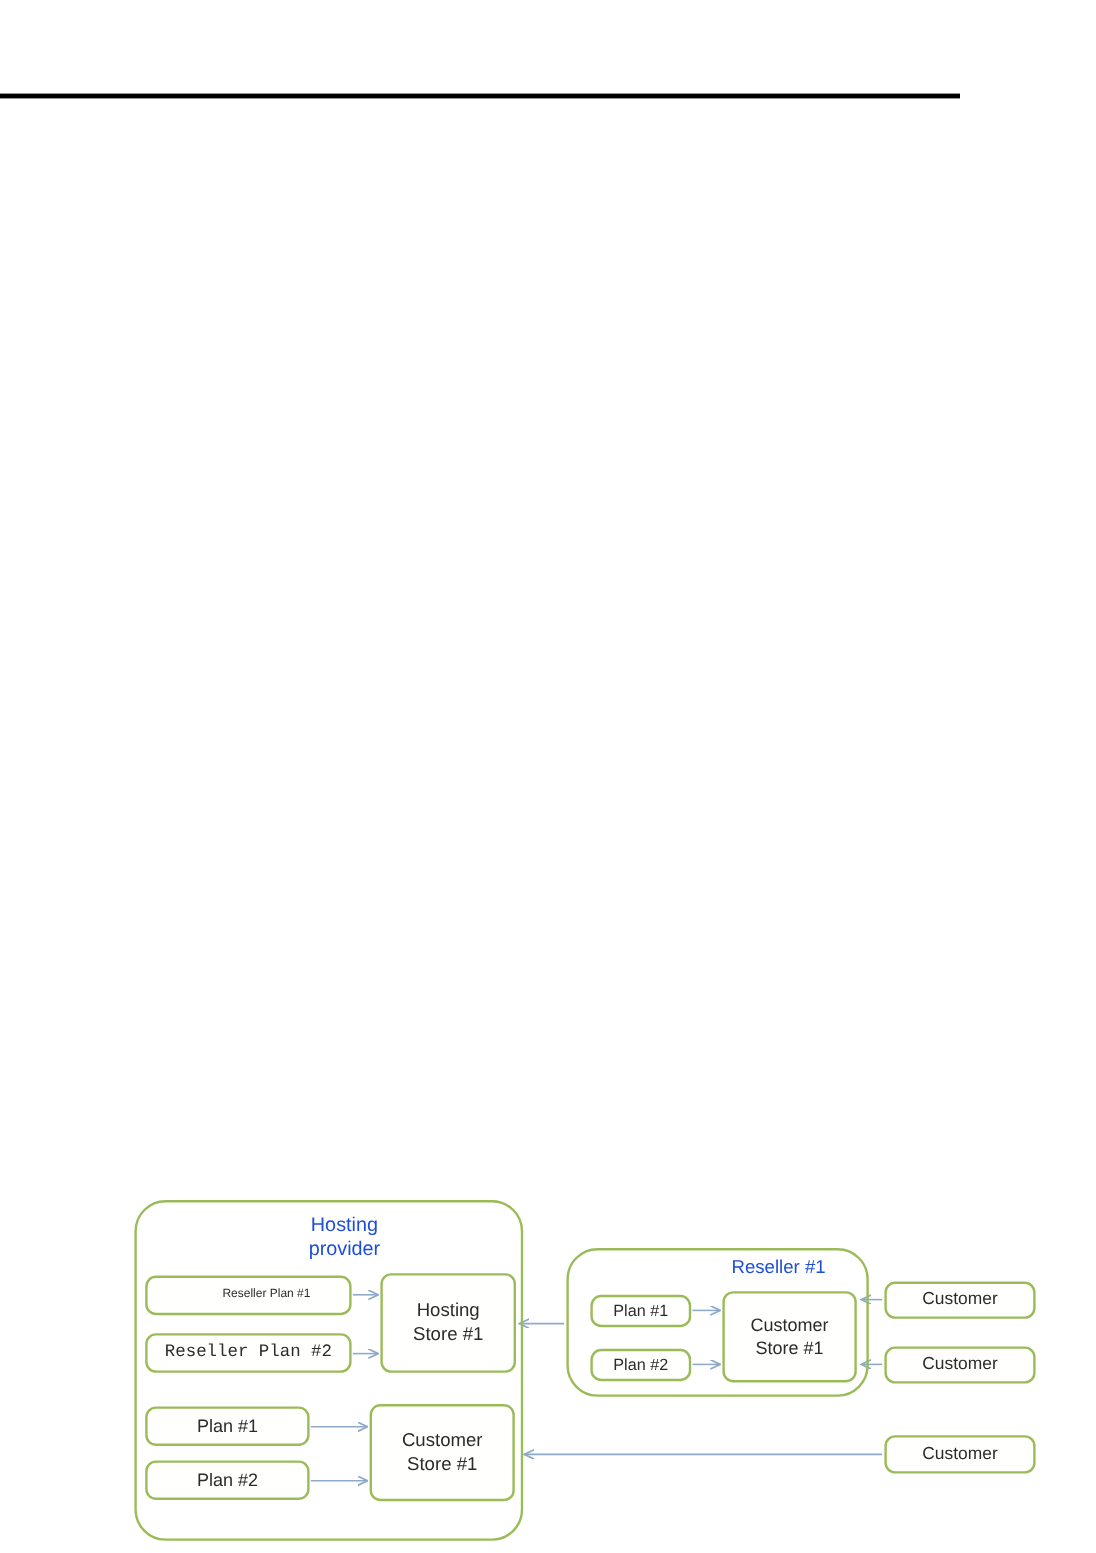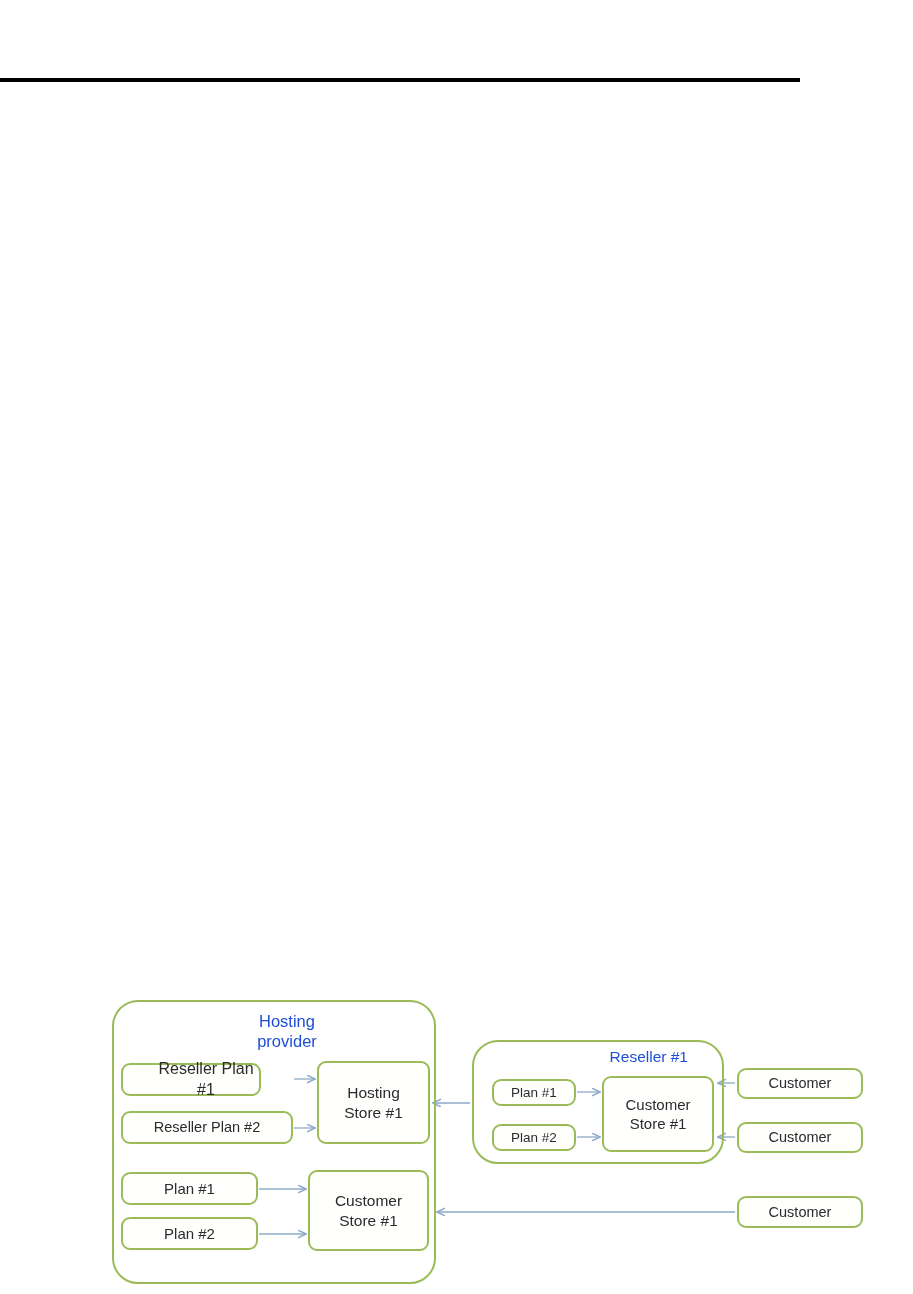--- a/index.html
+++ b/index.html
@@ -71,22 +71,22 @@
     color: #1d4ed8;
   }
 
   
   #grp-hosting       { left: 112px; top: 1000px; width: 324px; height: 284px; }
   #grp-hosting .group-title { width: 150px; margin-left: 26px; font-size: 16.5px; }
 
   #grp-reseller      { left: 472px; top: 1040px; width: 252px; height: 124px; }
   #grp-reseller .group-title { width: 180px; font-size: 15.5px; margin-top: 6px; text-align: right; }
 
-  #node-reseller-plan-1 { left: 121px; top: 1063px; width: 140px; height: 33px; font-size: 16px; padding-left: 30px; }
-  #node-reseller-plan-2 { left: 121px; top: 1111px; width: 172px; height: 33px; font-size: 14.5px; }
+  #node-reseller-plan-1 { left: 121px; top: 1063px; width: 172px; height: 33px; font-size: 10px; padding-left: 30px; }
+  #node-reseller-plan-2 { left: 121px; top: 1111px; width: 172px; height: 33px; font-size: 14.5px; font-family: Liberation Mono, monospace; }
   #node-reseller-store-1 { left: 317px; top: 1061px; width: 113px; height: 83px; font-size: 15.5px; }
 
   #node-plan-1 { left: 121px; top: 1172px; width: 137px; height: 33px; font-size: 15px; }
   #node-plan-2 { left: 121px; top: 1217px; width: 137px; height: 33px; font-size: 15px; }
   #node-customer-store-1 { left: 308px; top: 1170px; width: 121px; height: 81px; font-size: 15.5px; }
 
   #node-r-plan-1 { left: 492px; top: 1079px; width: 84px; height: 27px; font-size: 13.5px; }
   #node-r-plan-2 { left: 492px; top: 1124px; width: 84px; height: 27px; font-size: 13.5px; }
   #node-r-customer-store-1 { left: 602px; top: 1076px; width: 112px; height: 76px; font-size: 15px; }
 

